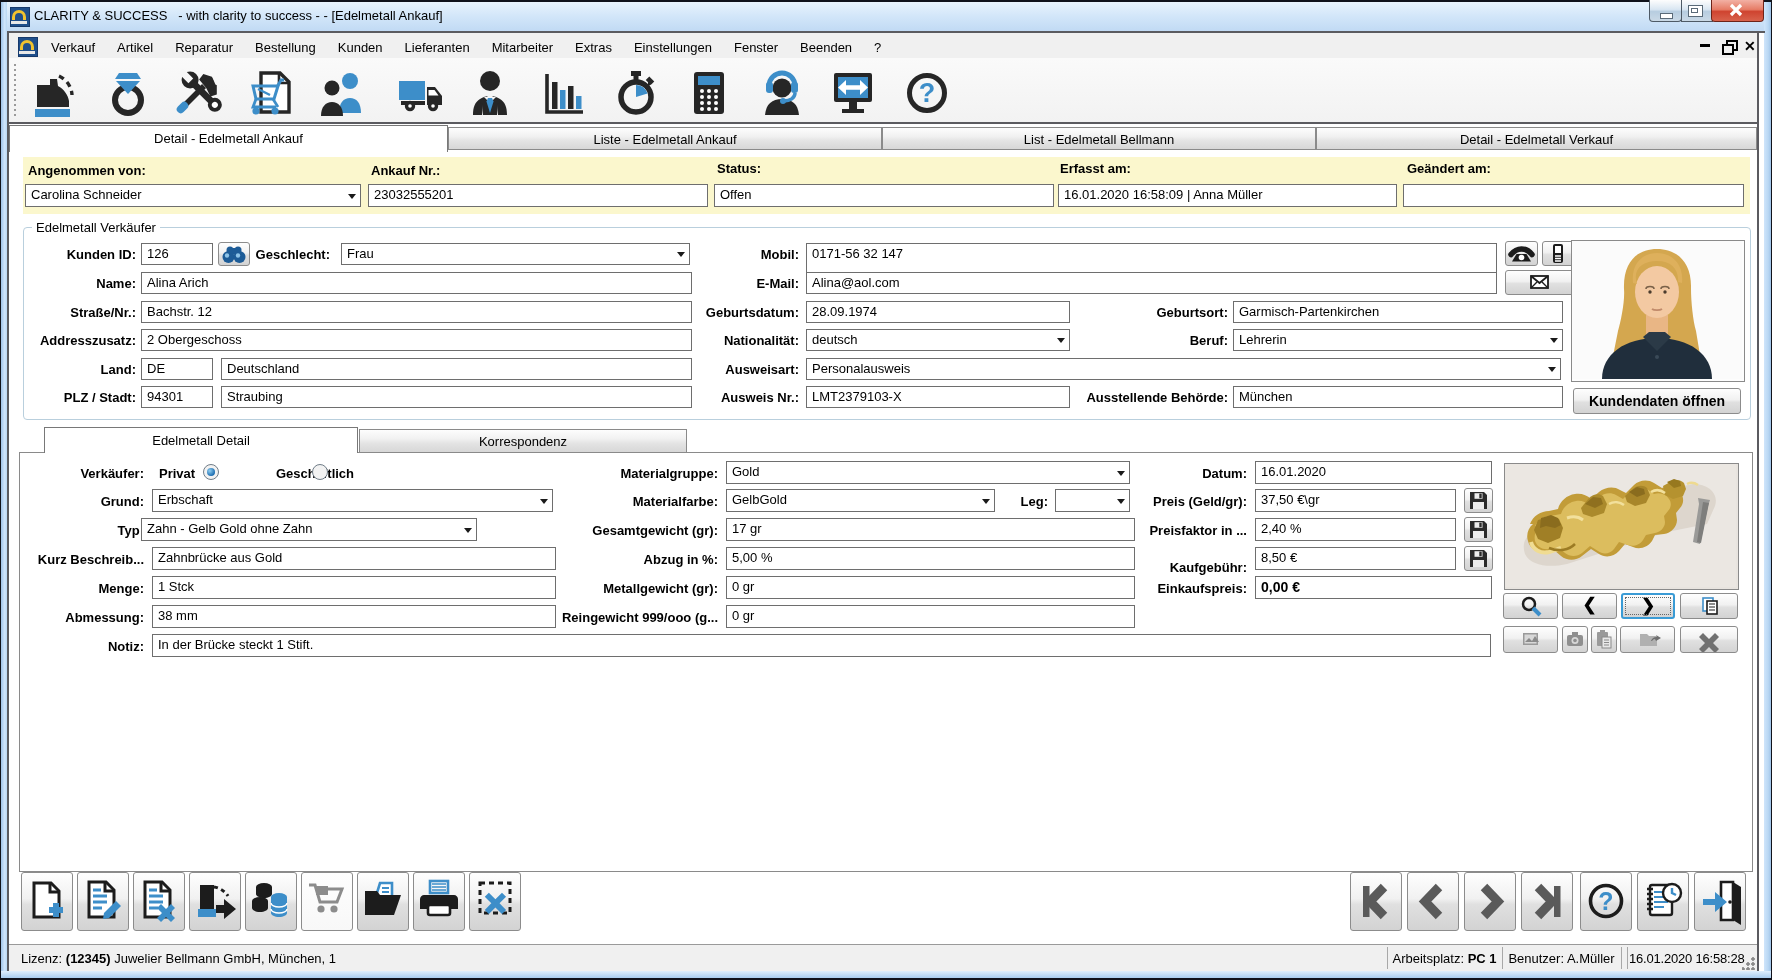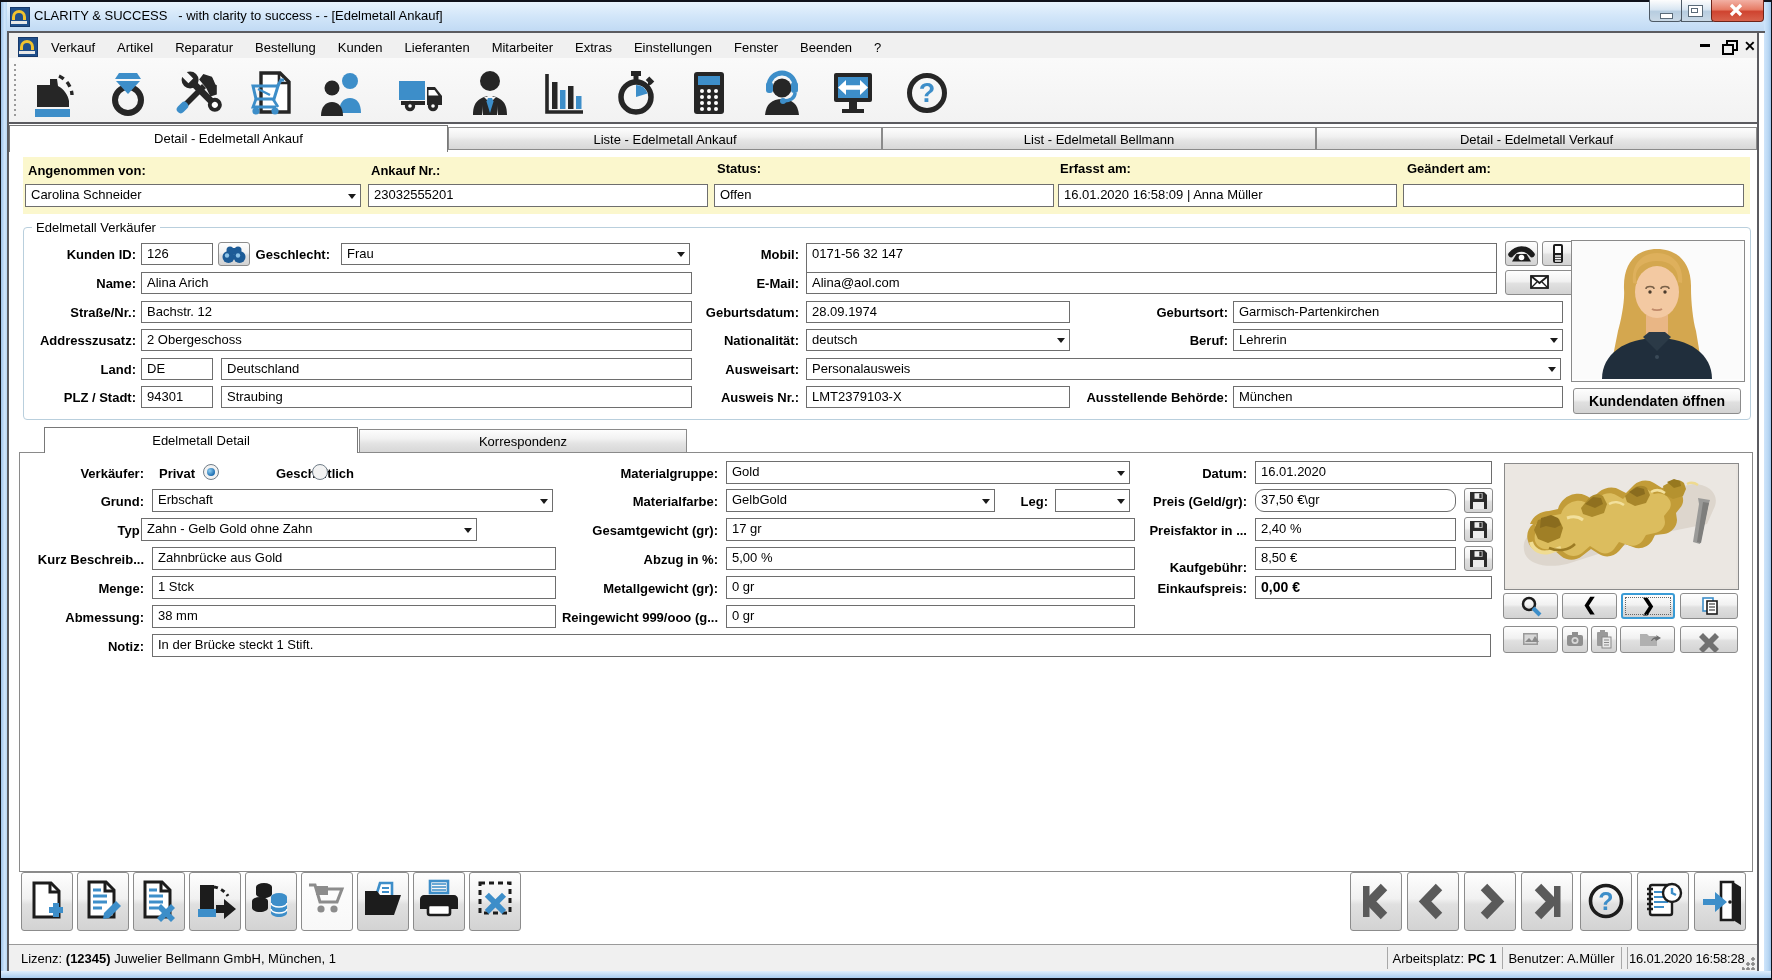--- a/index.html
+++ b/index.html
@@ -323,21 +323,21 @@
   <div class="lbl" style="left:538px;top:552px;width:180px;">Abzug in %:</div>
   <div class="inp" style="left:726px;top:547px;width:409px;height:23px;">5,00 %</div>
   <div class="lbl" style="left:538px;top:581px;width:180px;">Metallgewicht (gr):</div>
   <div class="inp" style="left:726px;top:576px;width:409px;height:23px;">0 gr</div>
   <div class="lbl" style="left:538px;top:610px;width:180px;">Reingewicht 999/ooo (g...</div>
   <div class="inp" style="left:726px;top:605px;width:409px;height:23px;">0 gr</div>
 
   <div class="lbl" style="left:1067px;top:466px;width:180px;">Datum:</div>
   <div class="inp" style="left:1255px;top:461px;width:237px;height:23px;">16.01.2020</div>
   <div class="lbl" style="left:1067px;top:494px;width:180px;">Preis (Geld/gr):</div>
-  <div class="inp" style="left:1255px;top:489px;width:201px;height:23px;border-radius:9px;">37,50 €\gr</div>
+  <div class="inp" style="left:1255px;top:489px;width:201px;height:23px;">37,50 €\gr</div>
   <div class="btn3d" style="left:1464px;top:488px;width:29px;height:25px;">
       <svg width="27" height="23" viewBox="0 0 27 23">
         <path d="M5 3h14l3 3v14H5z" fill="#2b2b2b"></path>
         <rect x="9.5" y="4.2" width="8" height="5.6" fill="#ededed"></rect>
         <rect x="14.3" y="4.6" width="2.4" height="4.6" fill="#2b2b2b"></rect>
         <rect x="8" y="13" width="11" height="7" fill="#ededed"></rect>
       </svg>
     </div>
   <div class="lbl" style="left:1067px;top:523px;width:180px;">Preisfaktor in ...</div>
   <div class="inp" style="left:1255px;top:518px;width:201px;height:23px;">2,40 %</div>

